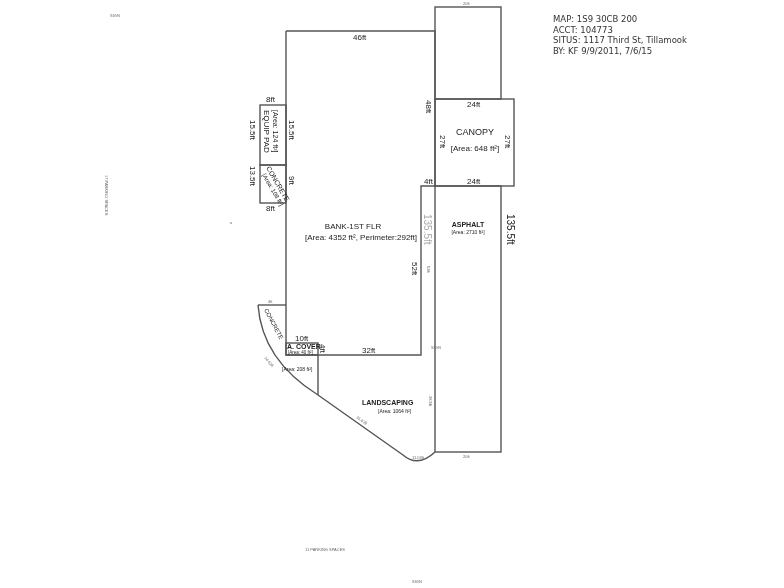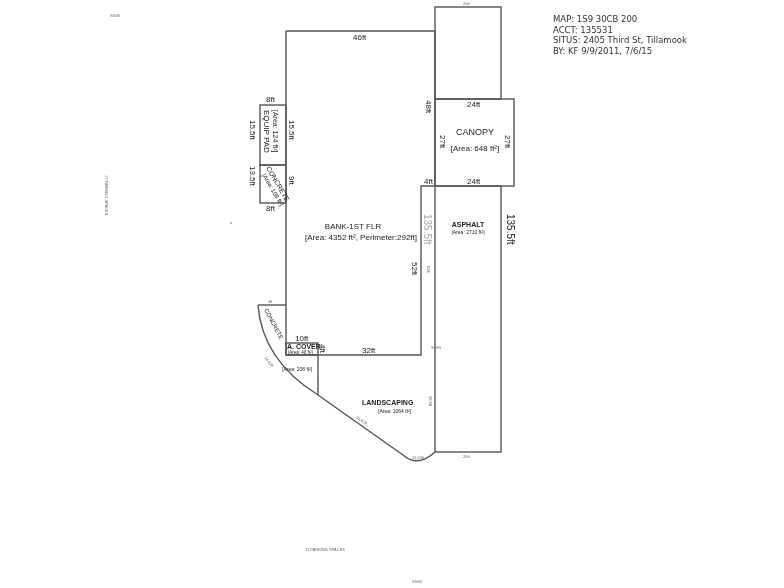--- a/index.html
+++ b/index.html
@@ -9,22 +9,22 @@
     svg { position: absolute; left: 0; top: 0; }
     .lbl { font-family: "Liberation Sans", sans-serif; fill: #222; }
     .tiny { font-family: "Liberation Sans", sans-serif; fill: #666; font-size: 4px; }
     .gray { fill: #aaa; }
   </style>
 </head>
 <body>
 
 <div class="info">
   <div>MAP: 1S9 30CB 200</div>
-  <div>ACCT: 135531</div>
-  <div>SITUS: 2405 Third St, Tillamook</div>
+  <div>ACCT: 104773</div>
+  <div>SITUS: 1117 Third St, Tillamook</div>
   <div>BY: KF 9/9/2011, 7/6/15</div>
 </div>
 
 <svg width="784" height="588" viewBox="0 0 784 588">
   <g stroke="#555" stroke-width="1.4" fill="none">
 
     <polyline points="286,31 435,31 435,186 421,186 421,355 286,355 286,31"></polyline>
 
     <rect x="435" y="7" width="66" height="92"></rect>
 

